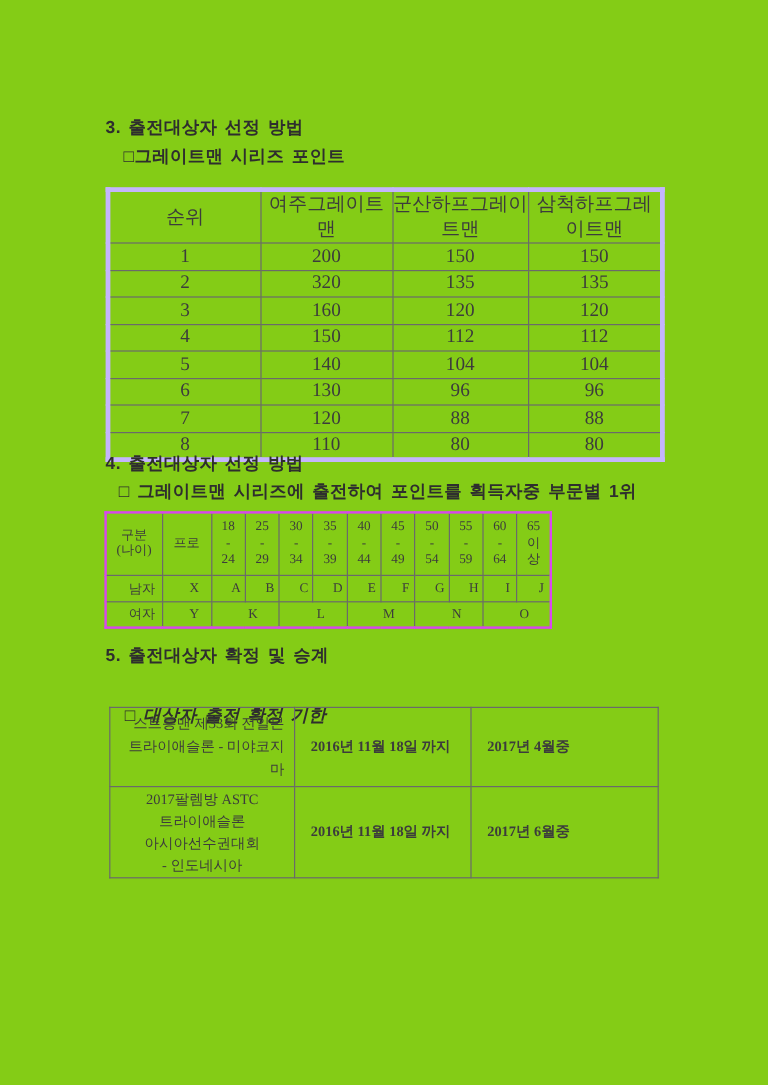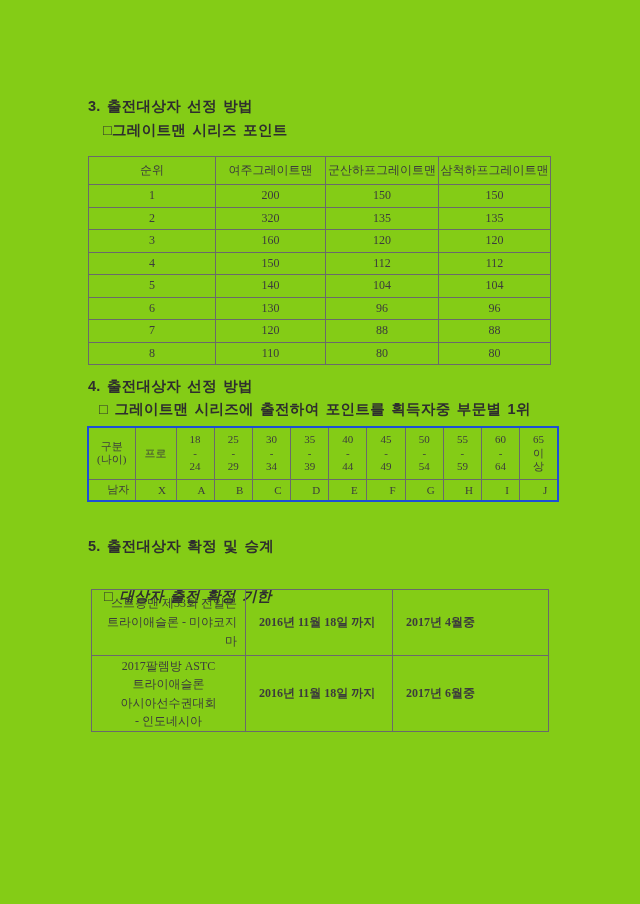--- a/index.html
+++ b/index.html
@@ -43,29 +43,29 @@
     table-layout: fixed;
     color: #3c3c3c;
   }
   th, td {
     border: 1px solid #6a6a6a;
     text-align: center;
     vertical-align: middle;
     font-weight: normal;
   }
   
-  #t1 { width: 462px; border: 1px solid #c4b5fd; font-size: 12px; }
+  #t1 { width: 462px; border: 4px solid #c4b5fd; font-size: 16px; }
   #t1 col.c0 { width: 127px; }
   #t1 col.c1 { width: 110px; }
   #t1 col.c2 { width: 113px; }
   #t1 col.c3 { width: 112px; }
   #t1 tr.head th { height: 28px; }
   #t1 tr.body td { height: 22.5px; }
   
-  #t2 { width: 472px; border: 2px solid #1d4ed8; font-size: 11px; }
+  #t2 { width: 373px; border: 2px solid #d946ef; font-size: 11px; }
   #t2 col.corner { width: 47px; }
   #t2 col.pro    { width: 41px; }
   #t2 tr.head th { height: 52px; line-height: 13.5px; padding: 2px 0; }
   #t2 tr.body th, #t2 tr.body td { height: 22px; padding-left: 13px; }
   #t2 th div { line-height: 13.5px; }
   
   #t3 { width: 457px; border: 1px solid #6a6a6a; font-size: 12px; }
   #t3 col.c0 { width: 154px; }
   #t3 col.c1 { width: 147px; }
   #t3 col.c2 { width: 156px; }
@@ -230,20 +230,29 @@
           <td>B</td>
           <td>C</td>
           <td>D</td>
           <td>E</td>
           <td>F</td>
           <td>G</td>
           <td>H</td>
           <td>I</td>
           <td>J</td>
         </tr>
+        <tr class="body">
+          <th>여자</th>
+          <td colspan="1">Y</td>
+          <td colspan="2">K</td>
+          <td colspan="2">L</td>
+          <td colspan="2">M</td>
+          <td colspan="2">N</td>
+          <td colspan="2">O</td>
+        </tr>
       </tbody>
     </table>
 
   <h2 class="sec-title" id="s5-title">5. 출전대상자 확정 및 승계</h2>
   <h3 class="sec-subtitle" id="s5-subtitle">□ 대상자 출전 확정 기한</h3>
   <table id="t3">
     <colgroup>
       <col class="c0">
         <col class="c1">
         <col class="c2">

